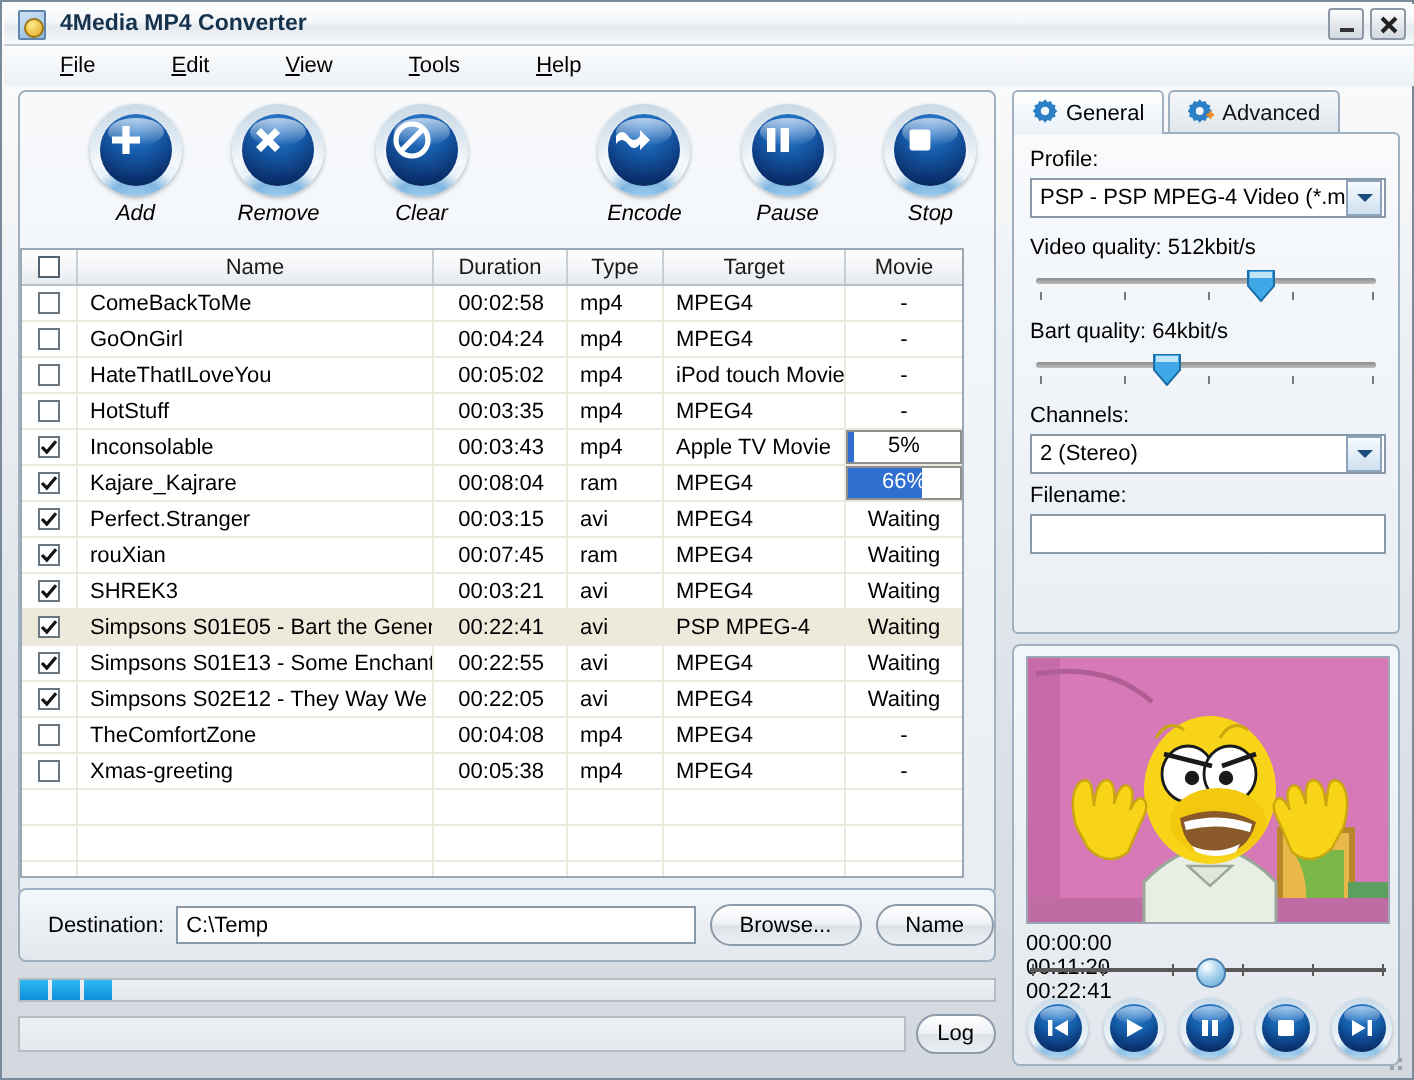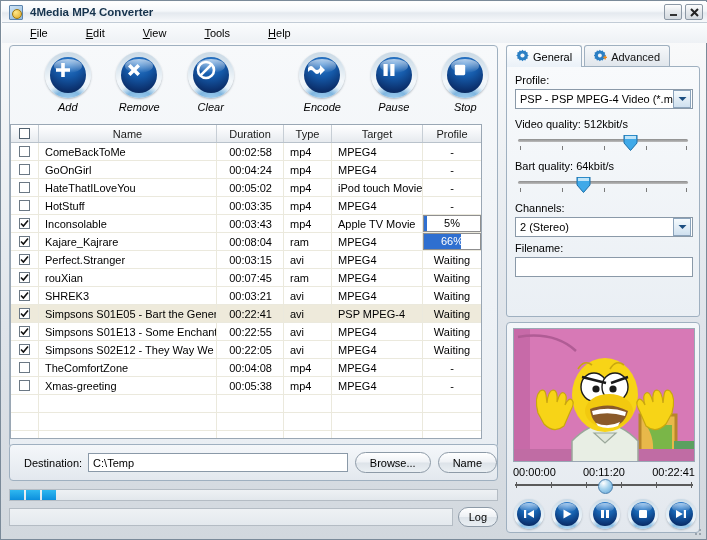--- a/index.html
+++ b/index.html
@@ -145,21 +145,21 @@
   .slider .ticks i{position:absolute;top:0;width:1px;height:4px;background:#7a7a7a;}
   .slider .knob{position:absolute;top:0;width:15px;height:16px;margin-left:-7px;}
   .spacer8{height:9px;}
   .spacer5{height:5px;}
   .txtinput{width:178px;height:20px;background:#fff;border:1px solid #8a99a8;box-sizing:border-box;}
   
   .preview{position:absolute;left:505px;top:321px;width:194px;height:211px;
     background:linear-gradient(180deg,#f4f7fa,#e3e8ee);border:1px solid #9fb0c0;border-radius:4px;box-sizing:border-box;}
   .screen{position:absolute;left:6px;top:5px;width:182px;height:134px;border:1px solid #9aa7b4;
     background:#d06fb0;overflow:hidden;box-sizing:border-box;}
-  .times{position:absolute;left:6px;top:143px;width:182px;display:flex;justify-content:space-between;font-size:11px;}
+  .times{position:absolute;left:6px;top:143px;width:182px;display:flex;justify-content:space-between;font-size:11px;flex-direction:column;}
   .seek{position:absolute;left:8px;top:158px;width:178px;height:14px;}
   .seek .track{position:absolute;left:0;top:3px;width:178px;height:2px;background:#5a5a5a;}
   .seek .ticks i{position:absolute;top:1px;width:1px;height:6px;background:#5a5a5a;}
   .seek .knob{position:absolute;left:0;top:-2px;width:13px;height:13px;margin-left:-6px;border-radius:50%;
     background:radial-gradient(circle at 35% 25%,#ffffff,#a8d4ee 45%,#5fa3d8 100%);border:1px solid #4a7fae;}
   .pcontrols{position:absolute;left:7px;top:176px;width:182px;display:flex;justify-content:space-between;}
   .porb{width:30px;height:30px;border-radius:50%;position:relative;
     background:radial-gradient(circle at 50% 120%,#cfe9ff 0%,#8cc0e6 30%,#eef5fa 48%,#dbe8f1 75%,#c0d2e0 100%);
     box-shadow:0 1px 2px rgba(40,60,80,.3);cursor:default;}
   .porb .inner{position:absolute;left:3px;top:3px;width:24px;height:24px;border-radius:50%;
@@ -285,21 +285,21 @@
 
     <div class="table-wrap">
       <div class="thead">
         <div class="th c-chk">
             <span class="hdr-chk"></span>
           </div>
         <div class="th c-name">Name</div>
         <div class="th c-dur">Duration</div>
         <div class="th c-type">Type</div>
         <div class="th c-target">Target</div>
-        <div class="th c-status">Profile</div>
+        <div class="th c-status">Movie</div>
       </div>
       <div class="tbody" id="table-body">
           <div class="tr">
             <div class="td c-chk">
               <span class="chk"></span>
             </div>
             <div class="td c-name">ComeBackToMe</div>
             <div class="td c-dur">00:02:58</div>
             <div class="td c-type">mp4</div>
             <div class="td c-target">MPEG4</div>

